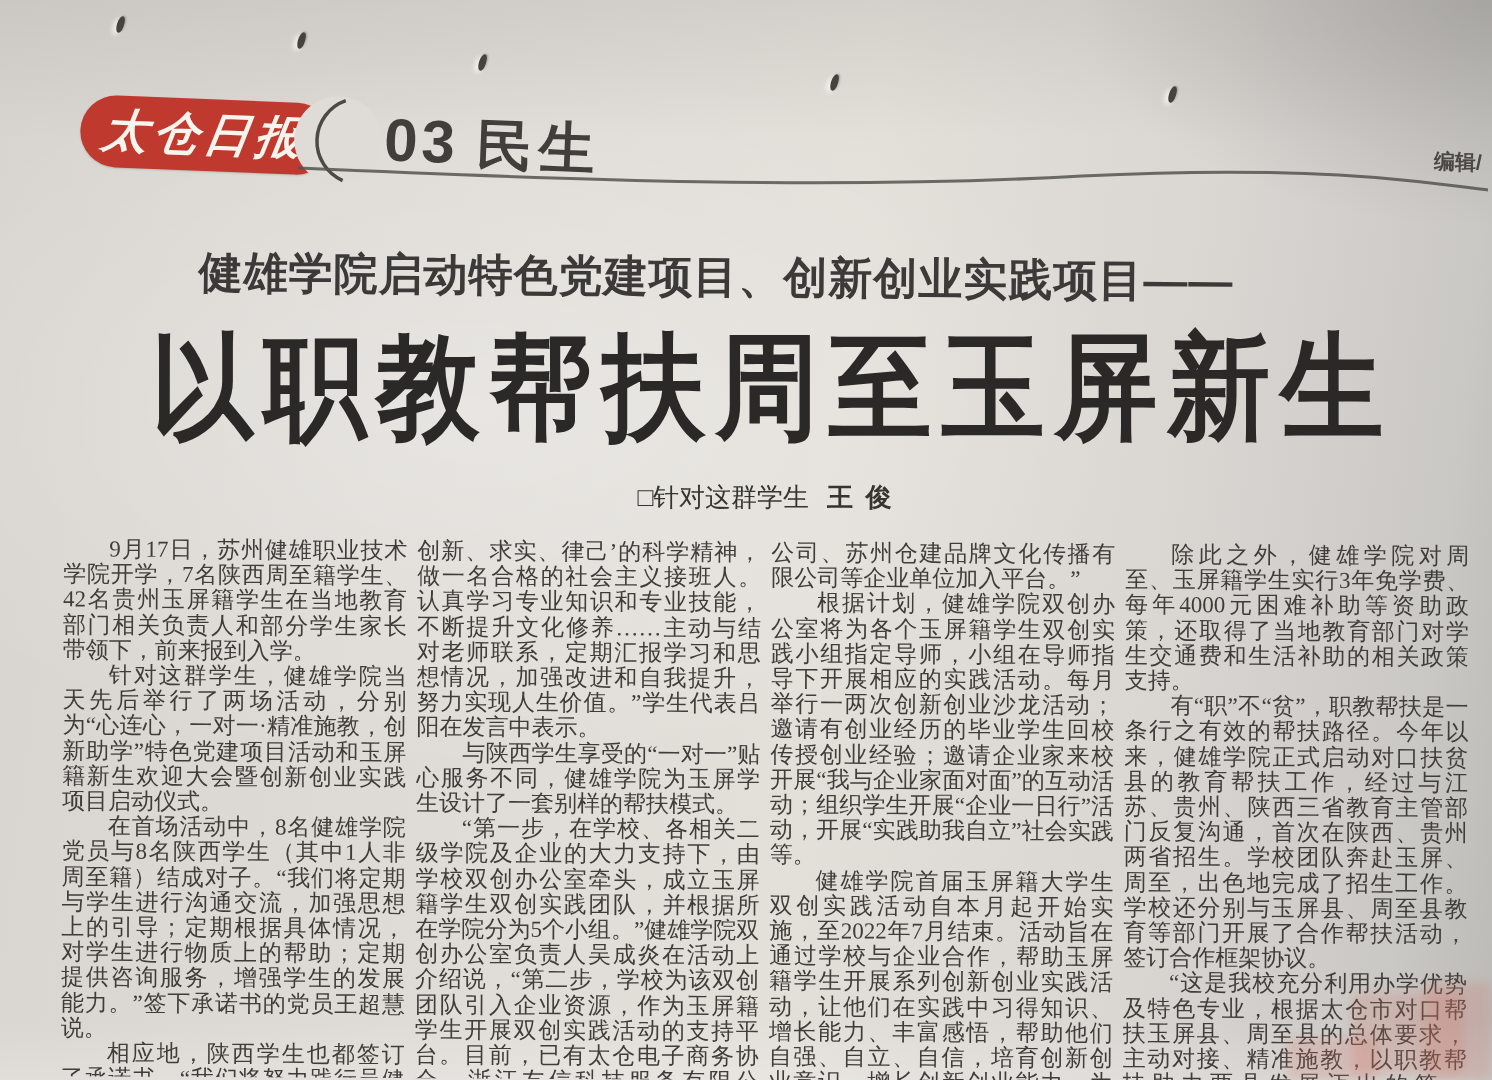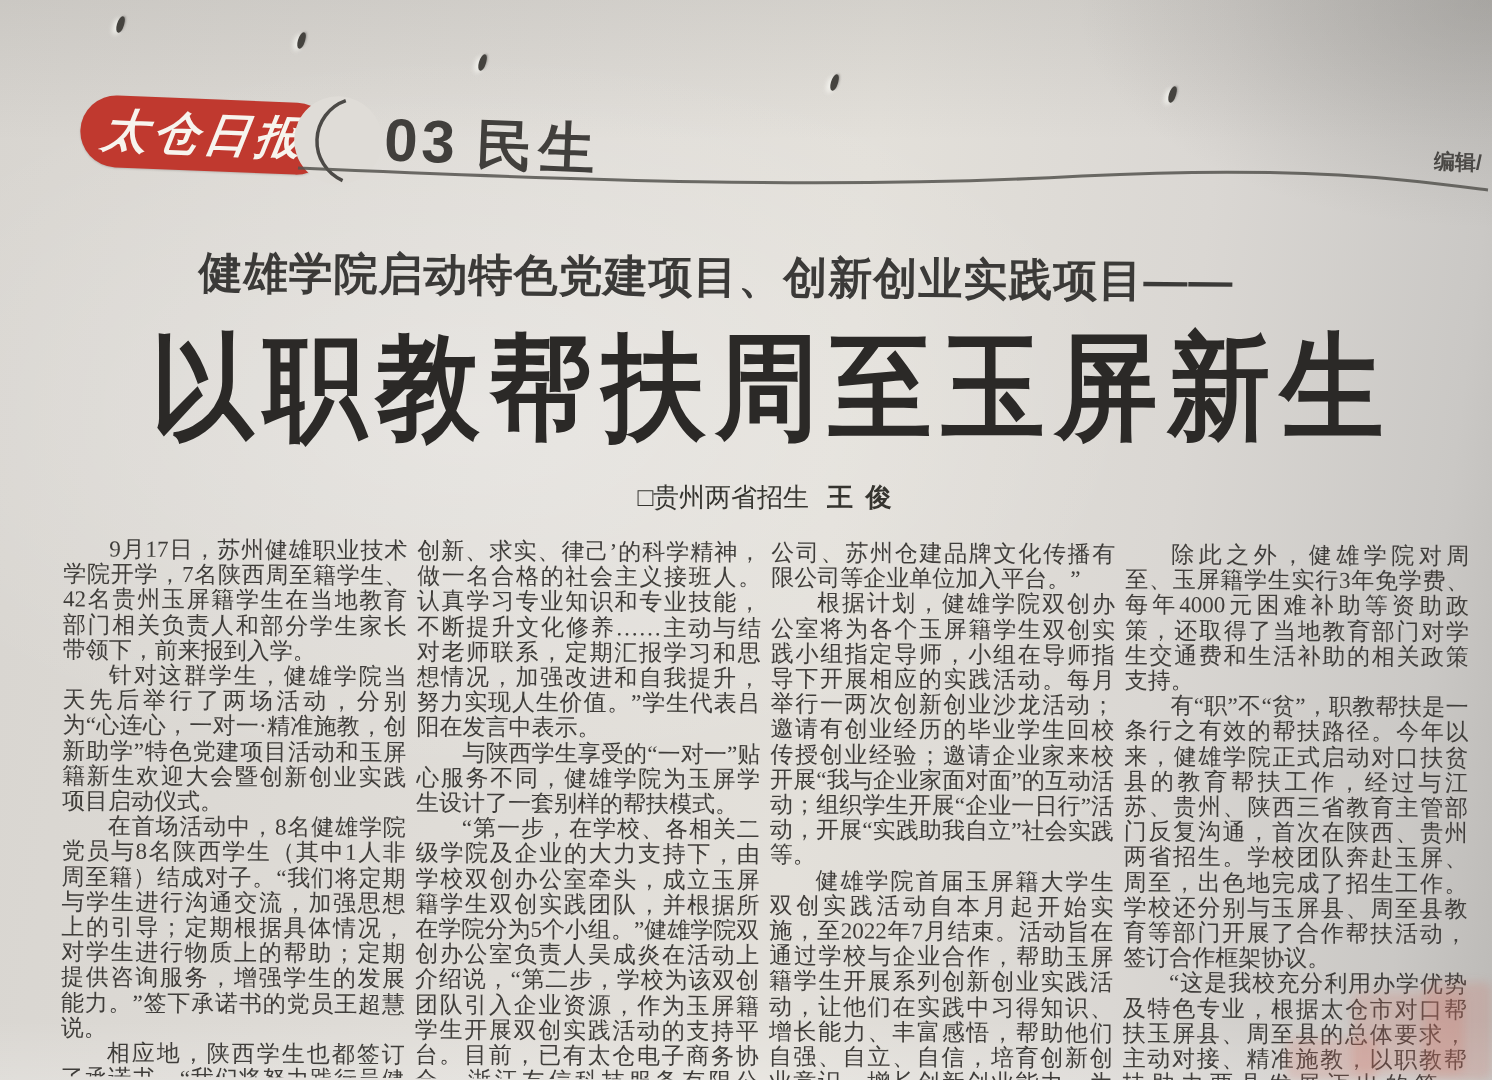--- a/index.html
+++ b/index.html
@@ -93,21 +93,21 @@
 
 <svg class="header-rule" width="1200" height="52" viewBox="0 0 1200 52">
   <path d="M 6 18 C 280 30, 540 40, 790 26 C 930 19, 1030 22, 1110 30 C 1150 34, 1180 38, 1196 40" stroke="#55534f" stroke-width="3" fill="none" opacity="0.85"></path>
 </svg>
 
 <div class="editor-label">编辑/</div>
 
 <div class="kicker">健雄学院启动特色党建项目、创新创业实践项目——</div>
 <div class="headline">以职教帮扶周至玉屏新生</div>
 <div class="byline">
-  <span>□贵州两省招生</span><span class="author">王 俊</span>
+  <span>□针对这群学生</span><span class="author">王 俊</span>
 </div>
 
 <div class="columns">
   <div class="column">
       <p class="para indent">9月17日，苏州健雄职业技术学院开学，7名陕西周至籍学生、42名贵州玉屏籍学生在当地教育部门相关负责人和部分学生家长带领下，前来报到入学。</p>
       <p class="para indent">针对这群学生，健雄学院当天先后举行了两场活动，分别为“心连心，一对一·精准施教，创新助学”特色党建项目活动和玉屏籍新生欢迎大会暨创新创业实践项目启动仪式。</p>
       <p class="para indent">在首场活动中，8名健雄学院党员与8名陕西学生（其中1人非周至籍）结成对子。“我们将定期与学生进行沟通交流，加强思想上的引导；定期根据具体情况，对学生进行物质上的帮助；定期提供咨询服务，增强学生的发展能力。”签下承诺书的党员王超慧说。</p>
       <p class="para indent">相应地，陕西学生也都签订了承诺书。“我们将努力践行吴健雄‘爱国、</p>
     </div>
   <div class="column">

